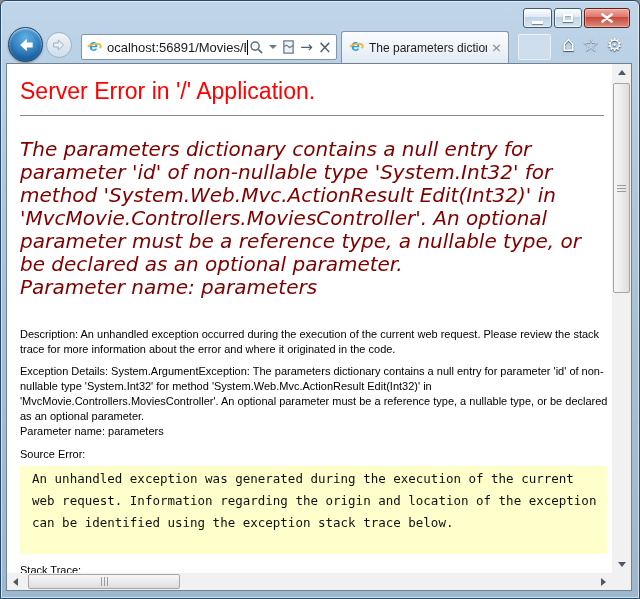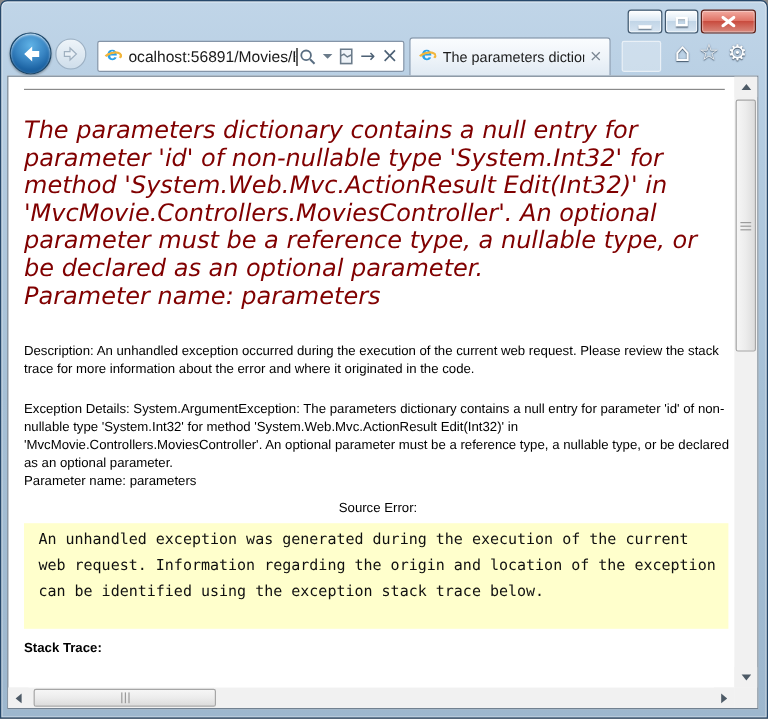--- a/index.html
+++ b/index.html
@@ -84,27 +84,27 @@
   
   .viewport { position:absolute; left:5px; right:7px; top:62px; bottom:7px; background:#fff; border:1px solid #738291; }
   .content { position:absolute; left:0; top:0; right:19px; bottom:17px; overflow:hidden;
     padding:10px 8px 0 13px; font-size:11px; color:#000; }
 
   .page-title { font-size:23px; font-weight:normal; color:#ff0000; margin:4px 0 10px 0; }
   .rule { border:none; border-top:1px solid #8a8a8a; height:0; }
   .error-message { font-family:"DejaVu Sans", sans-serif; font-size:20px; font-weight:normal;
     font-style:italic; color:#800000; line-height:23px; margin:22px 0 0 0; width:592px; }
   .para { line-height:15px; margin-top:28px; width:590px; }
-  .para.exception { margin-top:18px; }
-  .para.label-only { margin-top:8px;text-align:center; }
+  .para.exception { margin-top:7px; }
+  .para.label-only { margin-top:8px; }
   .blabel { font-weight:normal; }
   .code-box { margin-top:4px; width:587px; background:#ffffcc; color:#101010;
     font-family:"DejaVu Sans Mono", monospace; font-size:12.5px; line-height:22px;
     padding:2px 6px 20px 12px; }
-  .stack-label { margin-top:10px; font-weight:bold; }
+  .stack-label { margin-top:10px; font-weight:normal; }
 
   
   .vscroll { position:absolute; top:0; right:0; bottom:17px; width:19px; background:#f1f1f1; }
   .hscroll { position:absolute; left:0; right:19px; bottom:0; height:17px; background:#f1f1f1; }
   .corner  { position:absolute; right:0; bottom:0; width:19px; height:17px; background:#f1f1f1; }
   .sb-btn { position:absolute; display:flex; align-items:center; justify-content:center; background:#f1f1f1; }
   .sb-up    { top:0; left:0; right:0; height:17px; }
   .sb-down  { bottom:0; left:0; right:0; height:17px; }
   .sb-left  { left:0; top:0; bottom:0; width:17px; }
   .sb-right { right:0; top:0; bottom:0; width:17px; }
@@ -184,20 +184,21 @@
   <div class="newtab-stub"></div>
 
   <div class="cmd-icons">
     <span class="cmd-icon home">⌂</span>
     <span class="cmd-icon star">☆</span>
     <span class="cmd-icon gear">⚙</span>
   </div>
 
   <div class="viewport">
     <div class="content">
+      <h1 class="page-title">Server Error in '/' Application.</h1>
       <hr class="rule">
       <h2 class="error-message">
         <span>The parameters dictionary contains a null entry for parameter 'id' of non-nullable type 'System.Int32' for method 'System.Web.Mvc.ActionResult Edit(Int32)' in 'MvcMovie.Controllers.MoviesController'. An optional parameter must be a reference type, a nullable type, or be declared as an optional parameter.</span><br>
         <span>Parameter name: parameters</span>
       </h2>
 
       <p class="para">
         <span class="blabel">Description:</span>
         <span>An unhandled exception occurred during the execution of the current web request. Please review the stack trace for more information about the error and where it originated in the code.</span>
       </p>

